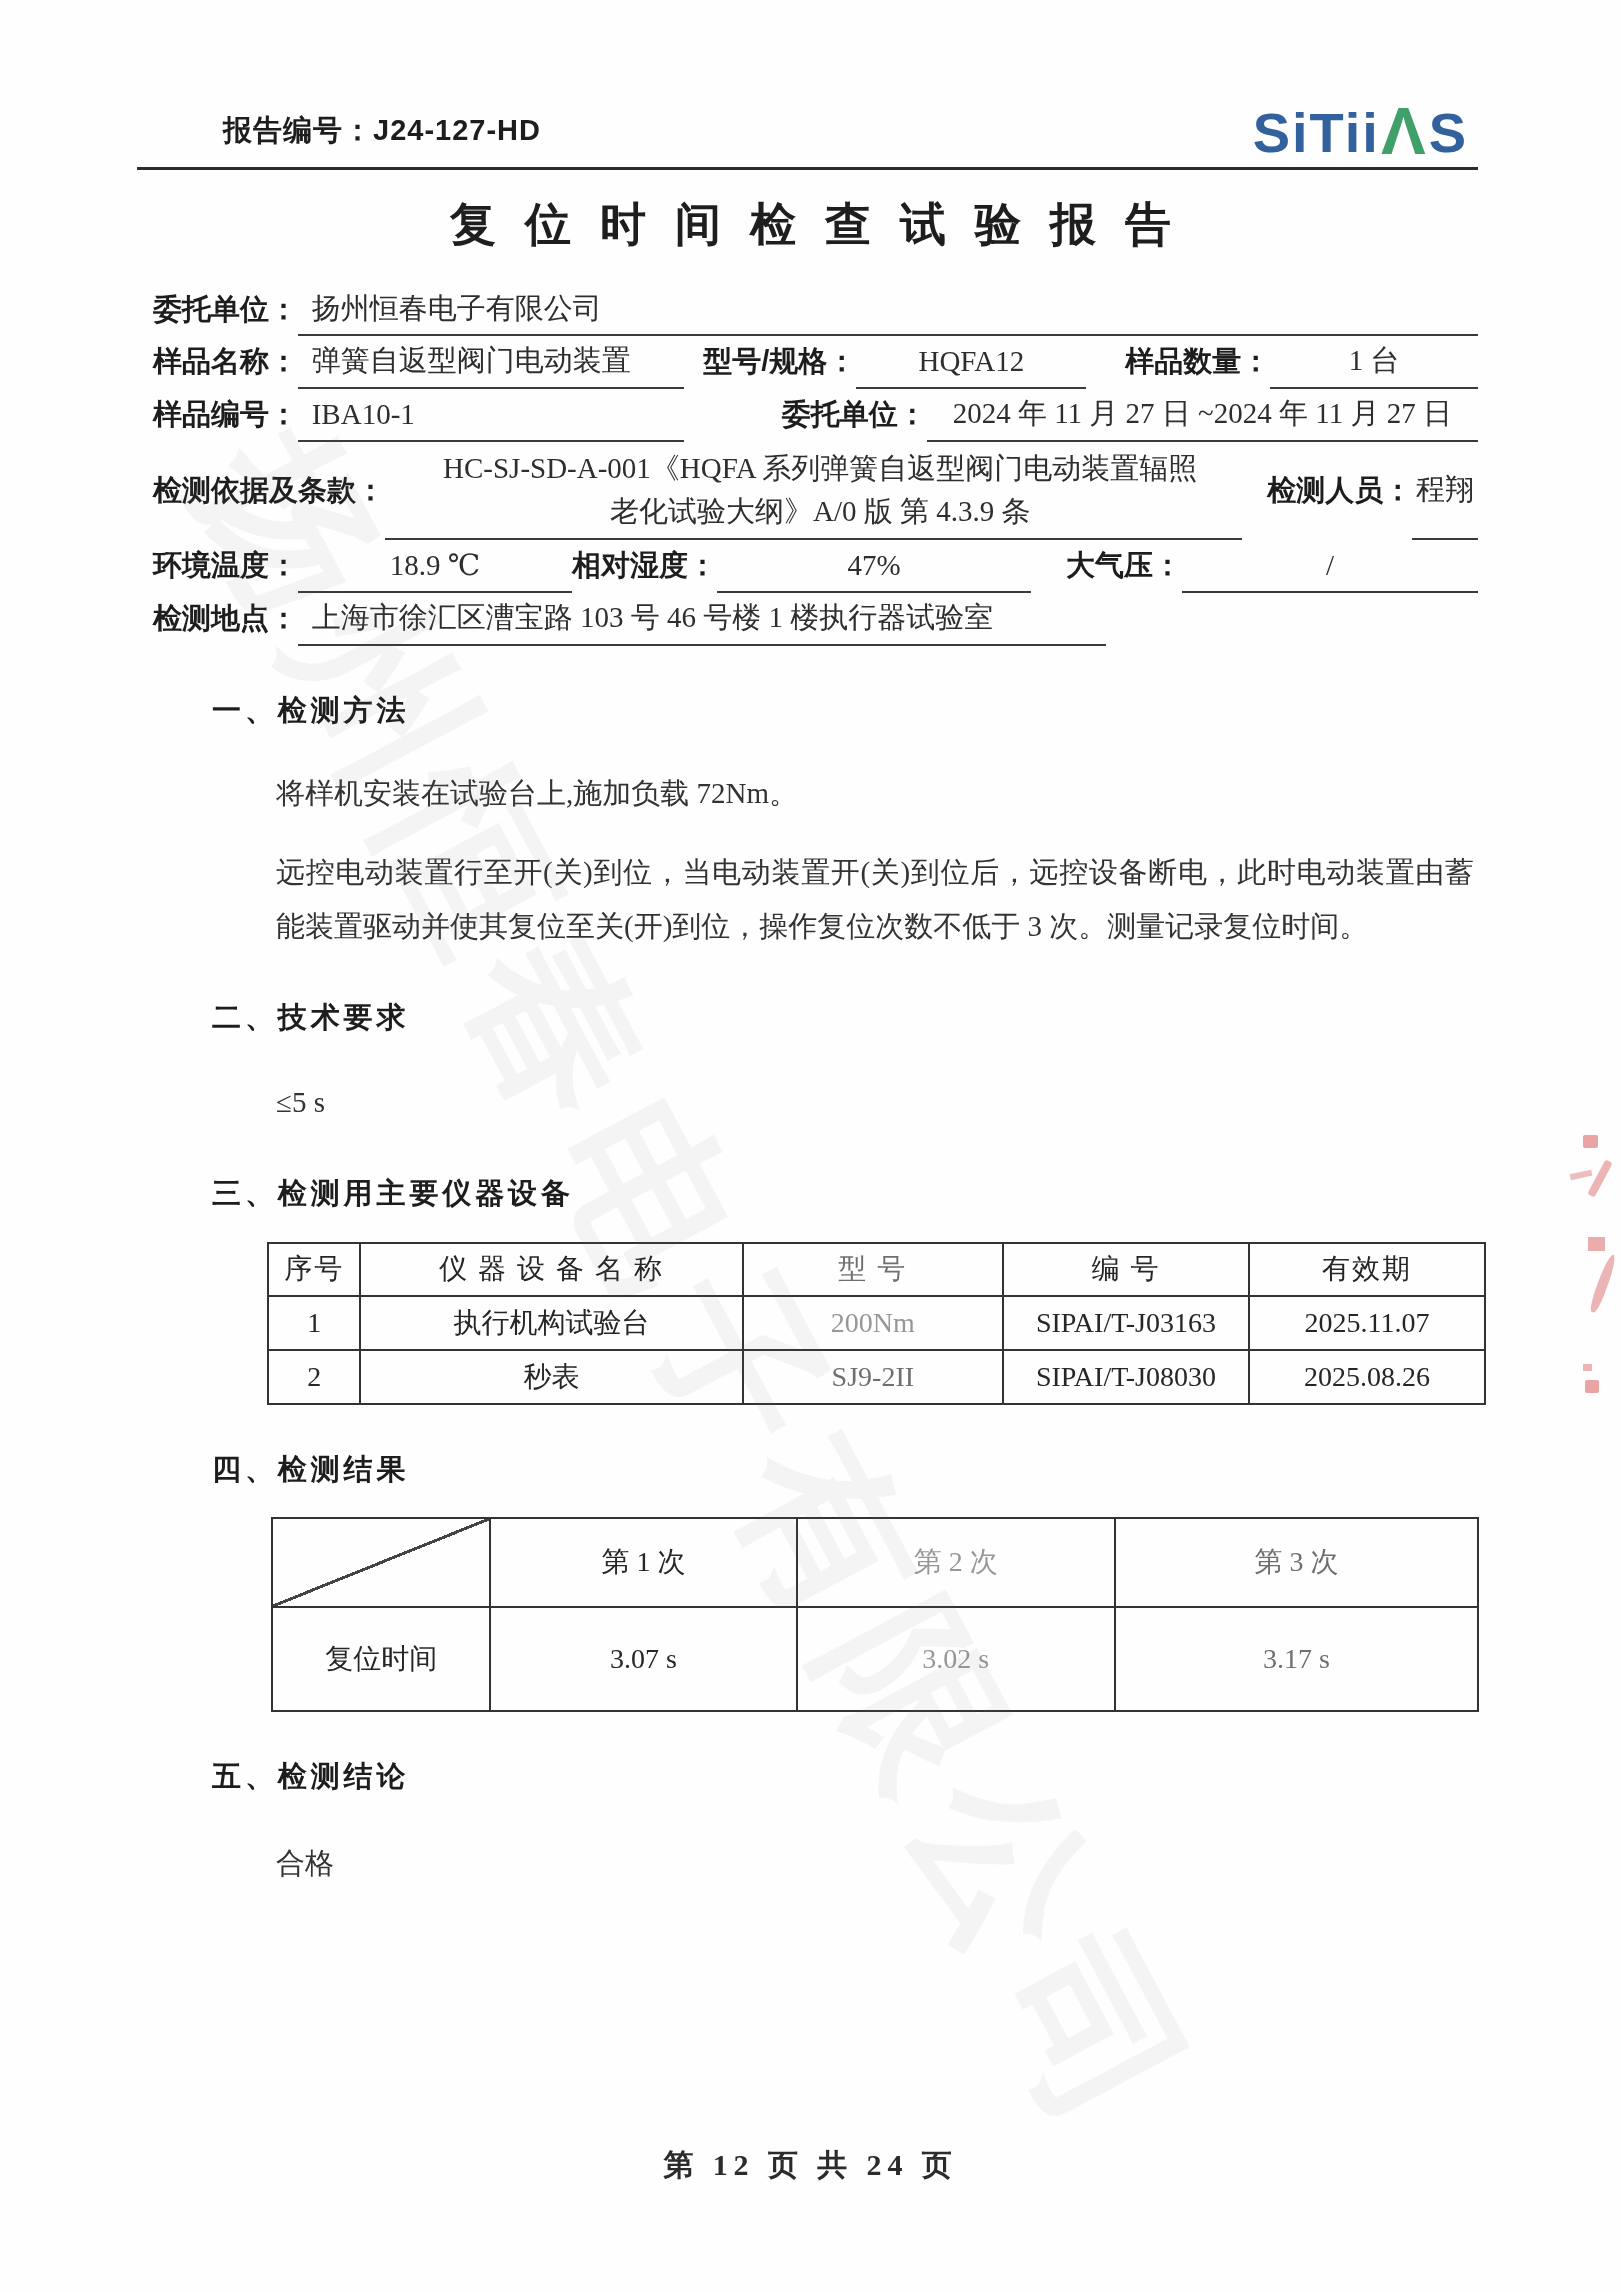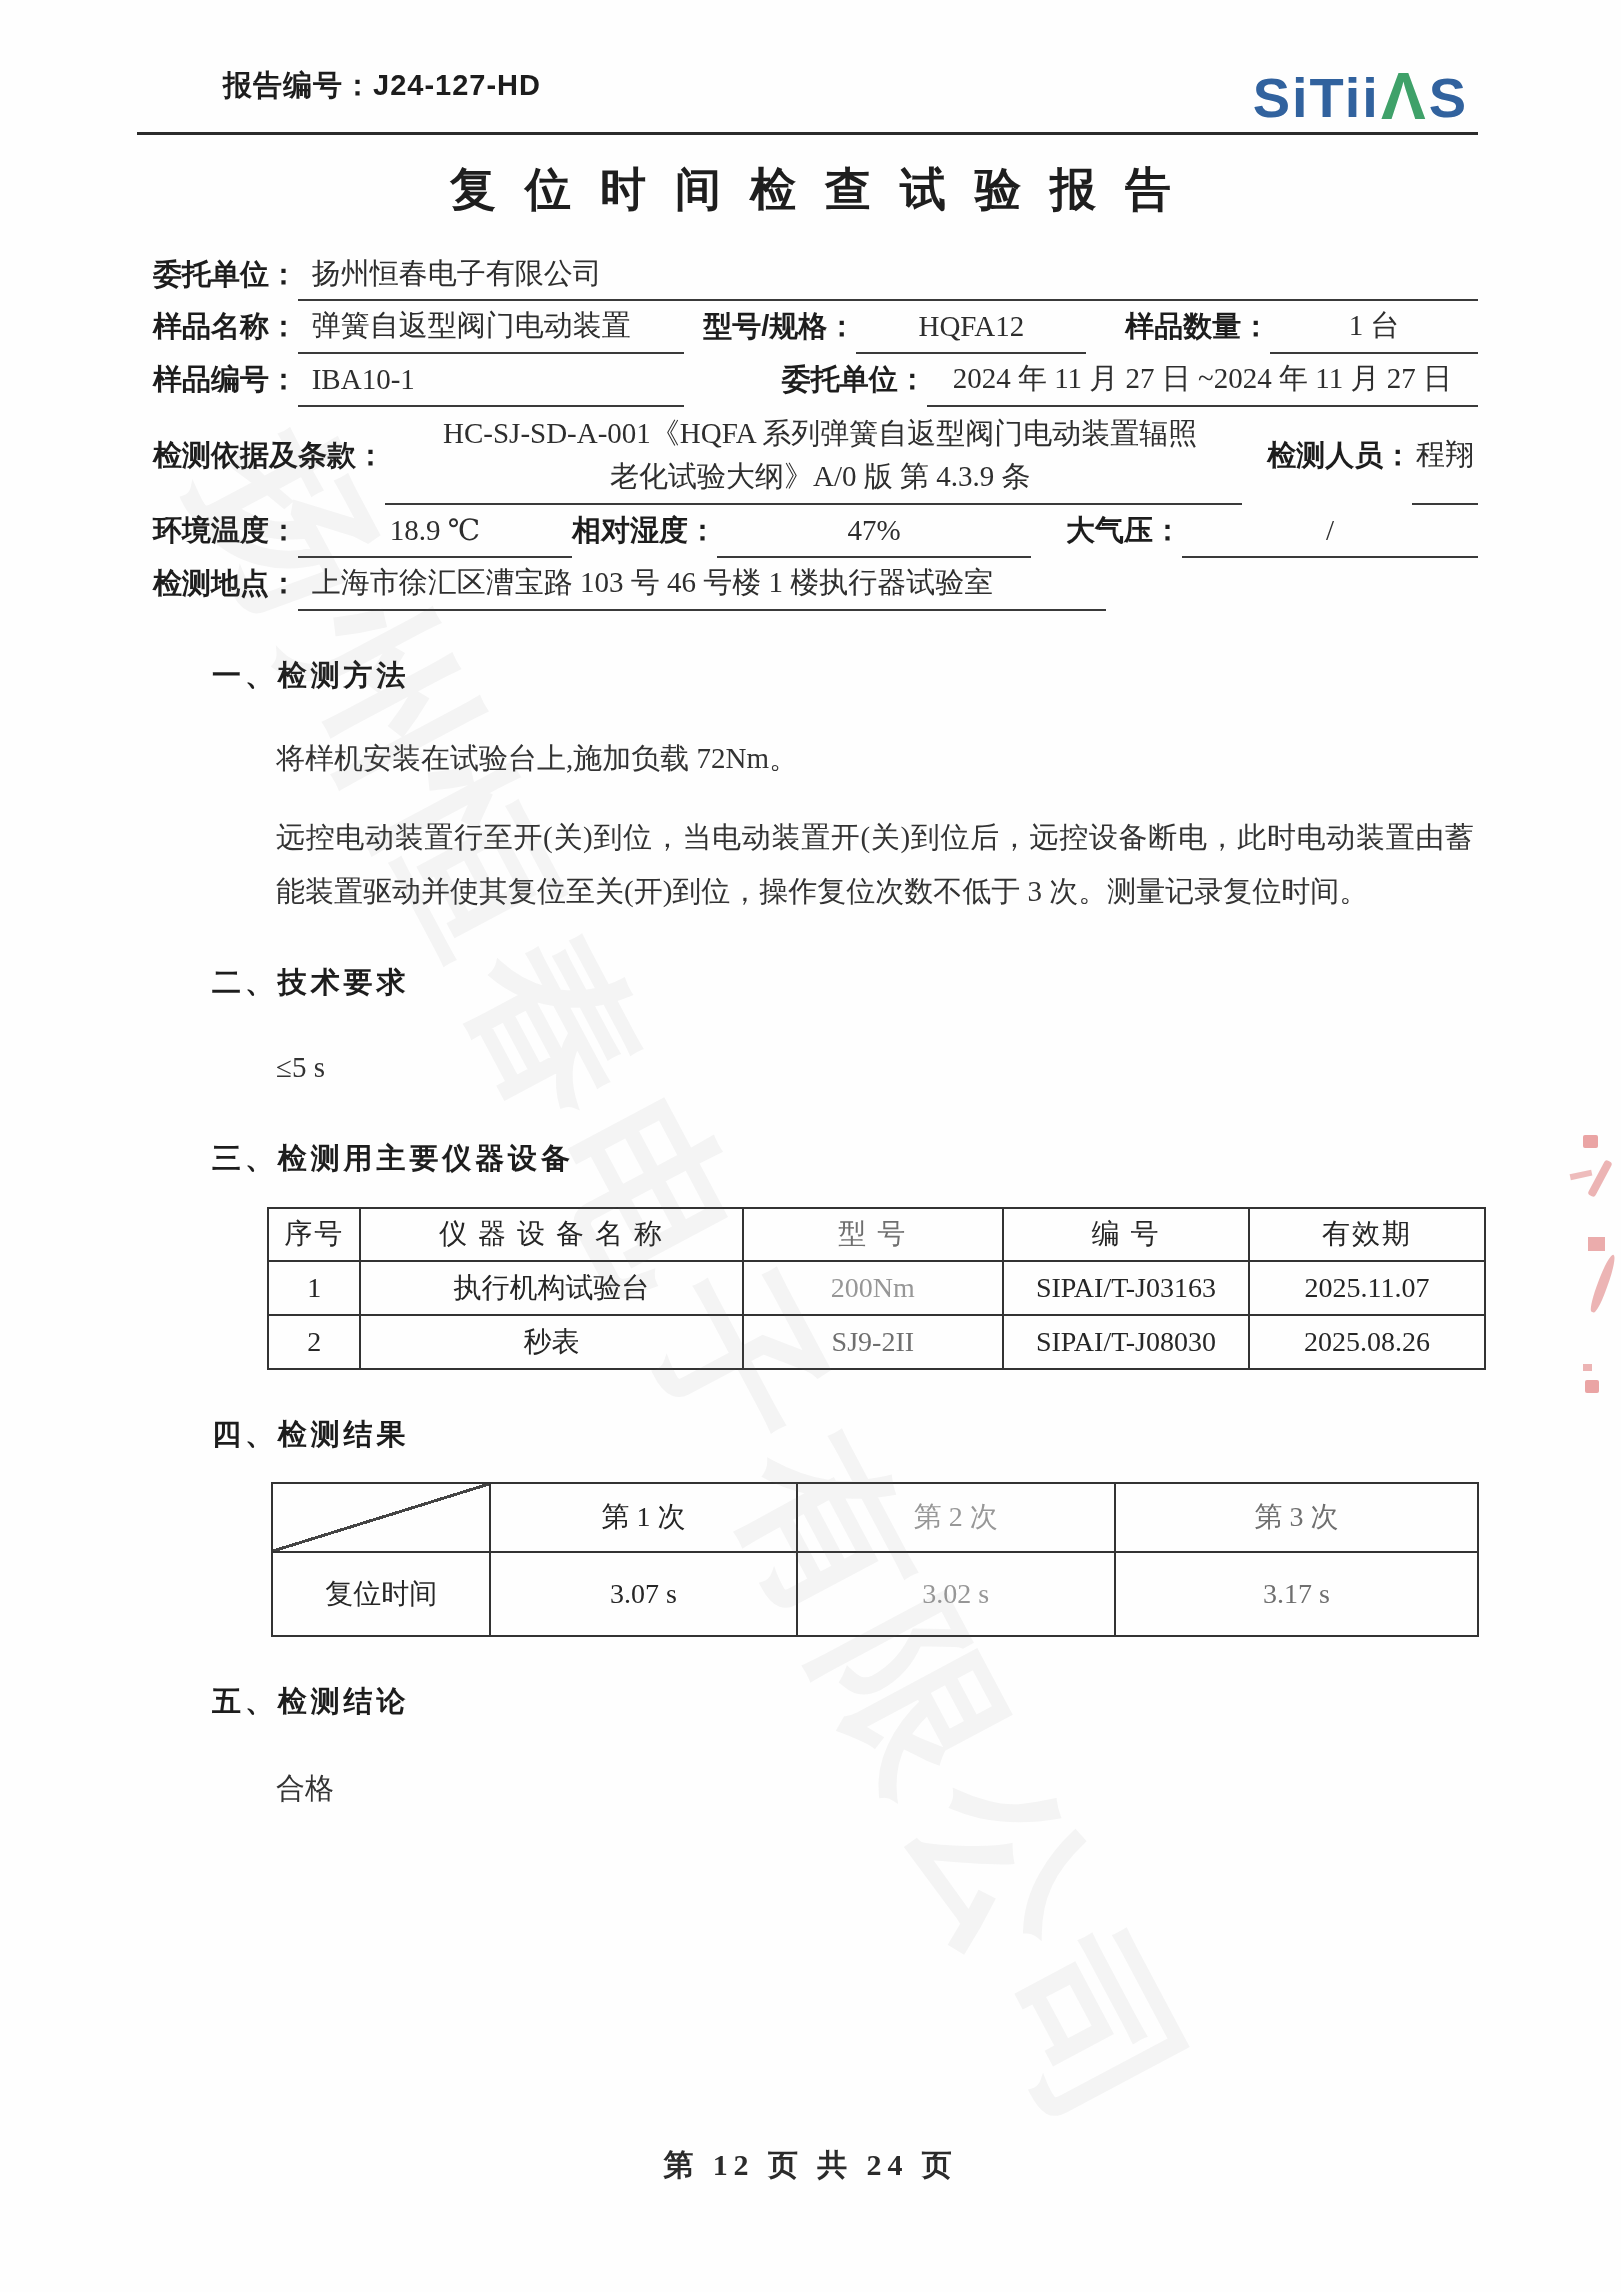--- a/index.html
+++ b/index.html
@@ -9,22 +9,22 @@
     overflow:hidden; margin:0 auto;
   }
   
   .watermark{
     position:absolute; left:353px; top:392px; white-space:nowrap;
     font-family:"Liberation Sans","DejaVu Sans",sans-serif; font-weight:700;
     font-size:174px; letter-spacing:15.7px; color:rgba(110,110,110,0.07);
     transform:rotate(62deg); transform-origin:top left; pointer-events:none;
   }
   
-  .header{display:flex; justify-content:space-between; align-items:flex-start;
-    padding:66px 153px 0 223px;}
+  .header{display:flex; justify-content:space-between; align-items:center;
+    padding:101px 153px 0 223px;}
   .report-no{font-size:29px; font-weight:700;
     font-family:"Liberation Sans","DejaVu Sans",sans-serif; letter-spacing:1px; color:#1d1d1d;}
   .logo{font-family:"Liberation Sans","DejaVu Sans",sans-serif; font-weight:800;
     font-size:56px; line-height:1; letter-spacing:2px; display:flex; align-items:flex-end;}
   .logo .blue{color:#31629e;}
   .logo .green{color:#3fa169; font-size:67px; line-height:0.9; margin:0 1px;}
   .header-rule{margin:5.9px 143px 0 137px; border-top:3.9px solid #2c2c2c; height:0;}
   
   .doc-title{margin-top:23.5px; text-align:center; font-size:46px; font-weight:700;
     letter-spacing:29px; text-indent:29px; color:#1e1e1e;
@@ -47,21 +47,21 @@
     font-family:"Liberation Sans","DejaVu Sans",sans-serif; color:#1d1d1d;}
   .para{margin:29px 0 0 123px; line-height:54px; text-align:justify; color:#333;}
   .para.tight{margin-top:25.5px;}
   
   table{border-collapse:collapse; table-layout:fixed;border-radius:16px;}
   .equip-table{width:1219px; margin:27.4px 0 0 114px; font-size:28px;}
   .equip-table th,.equip-table td{border:2px solid #333; text-align:center; padding:0;}
   .equip-table th{font-weight:400; height:51px; letter-spacing:2px;}
   .equip-table td{height:52px;}
   .results-table{width:1208px; margin:27.4px 0 0 118px; font-size:28px;}
-  .results-table th,.results-table td{border:2px solid #333; text-align:center; padding:0;margin-left:20px;}
+  .results-table th,.results-table td{border:2px solid #333; text-align:center; padding:10px;margin-left:20px;}
   .results-table th{font-weight:400; height:67px;}
   .results-table td{height:82px;}
   .diag{background-image:linear-gradient(to bottom right,
      transparent calc(50% - 1.5px), #444 calc(50% - 1.5px), #444 calc(50% + 1.5px),
      transparent calc(50% + 1.5px));}
   
   .footer{position:absolute; left:0; right:0; top:2145px; text-align:center;
     font-size:30px; font-weight:700; letter-spacing:5.9px; color:#2b2b2b;}
   
   .seal-frag{position:absolute; pointer-events:none;}

